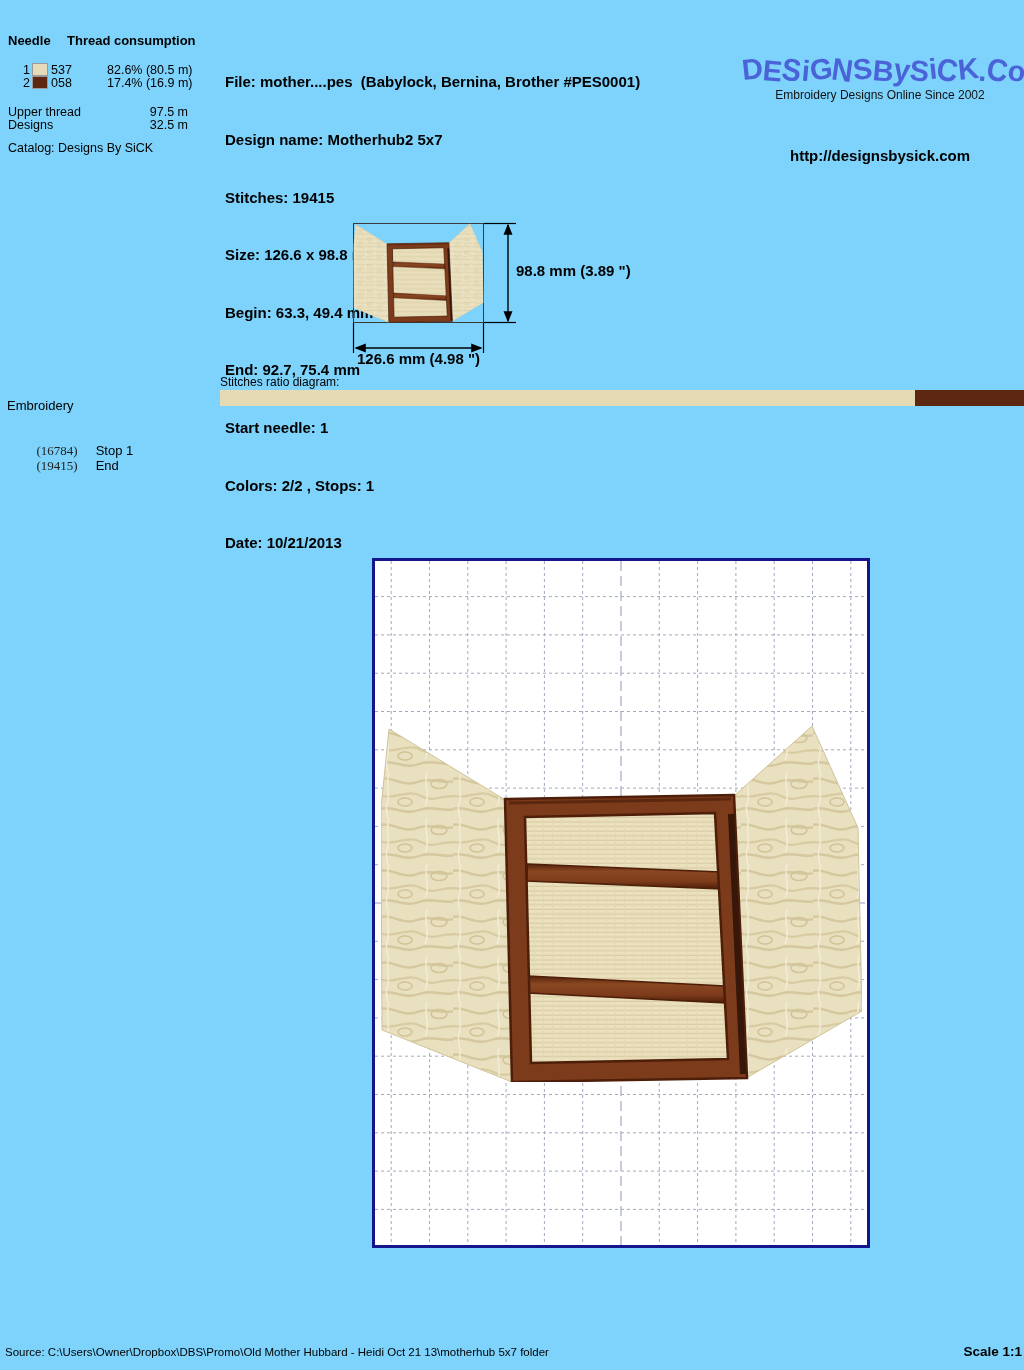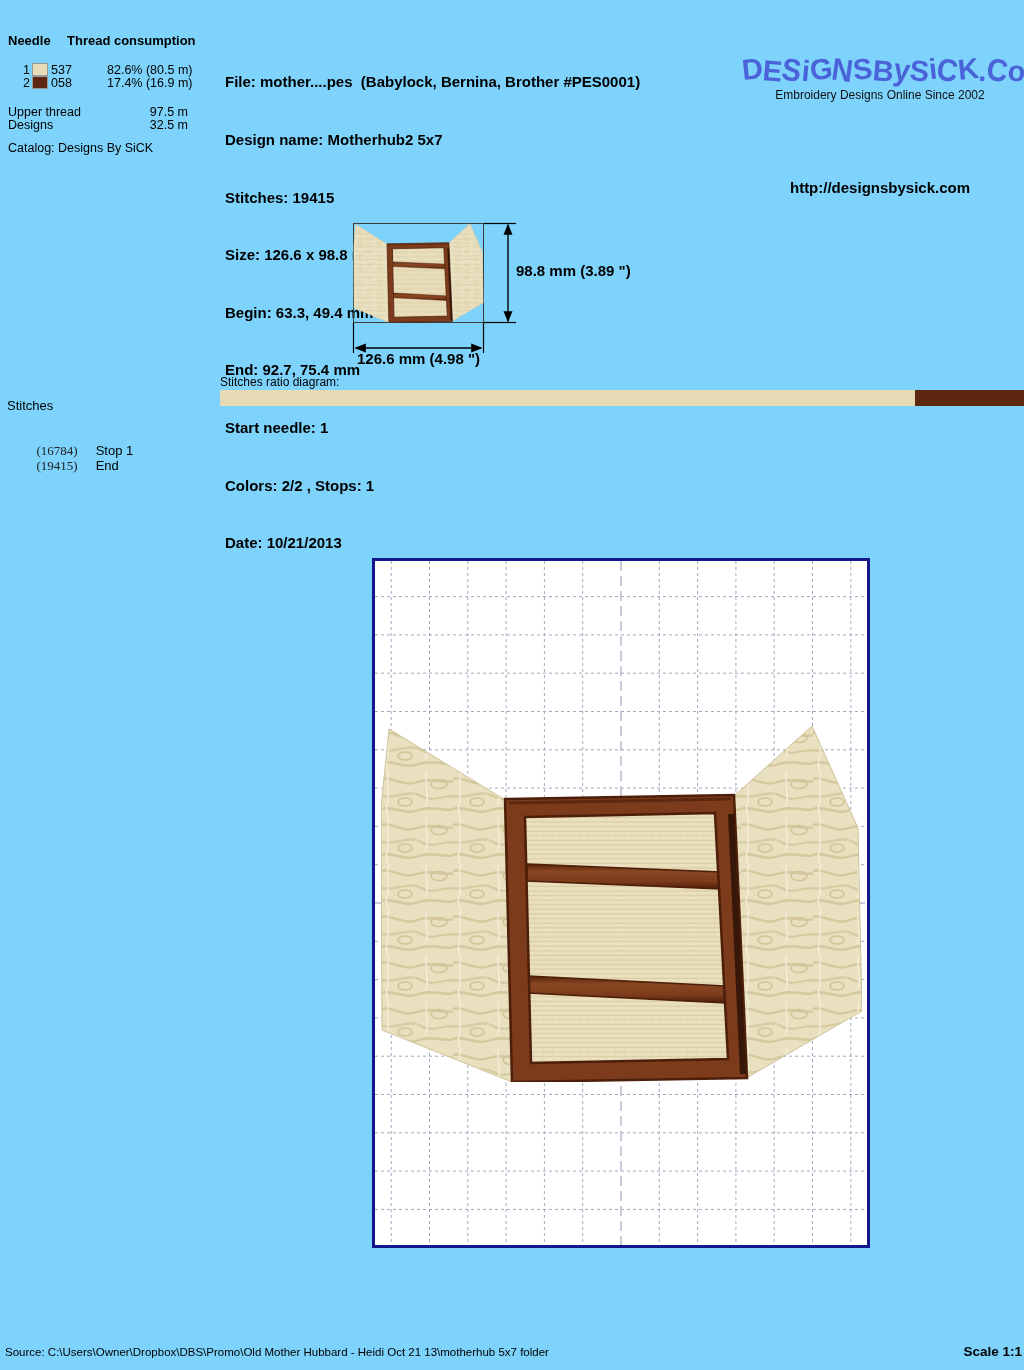--- a/index.html
+++ b/index.html
@@ -21,21 +21,21 @@
   .finfo{position:absolute;left:225px;top:34px;font-weight:bold;font-size:15px;line-height:19.2px;white-space:pre;}
 
   
   .brand{position:absolute;left:742px;top:50px;width:276px;text-align:center;}
   .logo{font-weight:bold;font-size:29px;letter-spacing:0px;line-height:40px;white-space:nowrap;}
   .logo .lt{display:inline-block;}
   .logo .lt:nth-child(odd){transform:rotate(-6deg) translateY(-1px);}
   .logo .lt:nth-child(even){transform:rotate(5deg) translateY(1px);}
   .logo .lt:nth-child(3n){transform:rotate(8deg) scaleY(1.08);}
   .tagline{font-size:12px;margin-top:-2px;color:#111;}
-  .brandurl{position:absolute;left:742px;top:147px;width:276px;text-align:center;font-weight:bold;font-size:15px;margin-top:32px;}
+  .brandurl{position:absolute;left:742px;top:147px;width:276px;text-align:center;font-weight:bold;font-size:15px;}
 
   
   .dim-label{position:absolute;font-weight:bold;font-size:15px;white-space:nowrap;}
 
   
   .ratio-label{position:absolute;left:220px;top:375px;font-size:12px;}
   .ratio-bar{position:absolute;left:220px;top:390px;width:804px;height:16px;display:flex;}
   .ratio-bar .seg{height:100%;}
 
   
@@ -162,21 +162,21 @@
   </svg>
   <div class="dim-label" style="left:516px;top:262px;">98.8 mm (3.89 ")</div>
   <div class="dim-label" style="left:357px;top:350px;">126.6 mm (4.98 ")</div>
 
   <div class="ratio-label">Stitches ratio diagram:</div>
   <div class="ratio-bar" id="ratio-bar">
       <div class="seg" style="width: 86.45%; background: rgb(229, 218, 180);"></div>
       <div class="seg" style="width: 13.55%; background: rgb(94, 39, 18);"></div>
     </div>
 
-  <div class="histo-title">Stitches</div>
+  <div class="histo-title">Embroidery</div>
   <div class="histo-entry" style="top:428px;">
     <span class="cnt">(16784)</span><span class="lbl">Stop 1</span>
   </div>
   <div class="histo-entry" style="top:443px;">
     <span class="cnt">(19415)</span><span class="lbl">End</span>
   </div>
 
   <div class="hoop">
     <svg id="hoop-grid" width="492" height="684">
         <line x1="16.200000000000017" y1="0" x2="16.200000000000017" y2="684" stroke="#a3a9bf" stroke-width="1" stroke-dasharray="3,3"></line>

